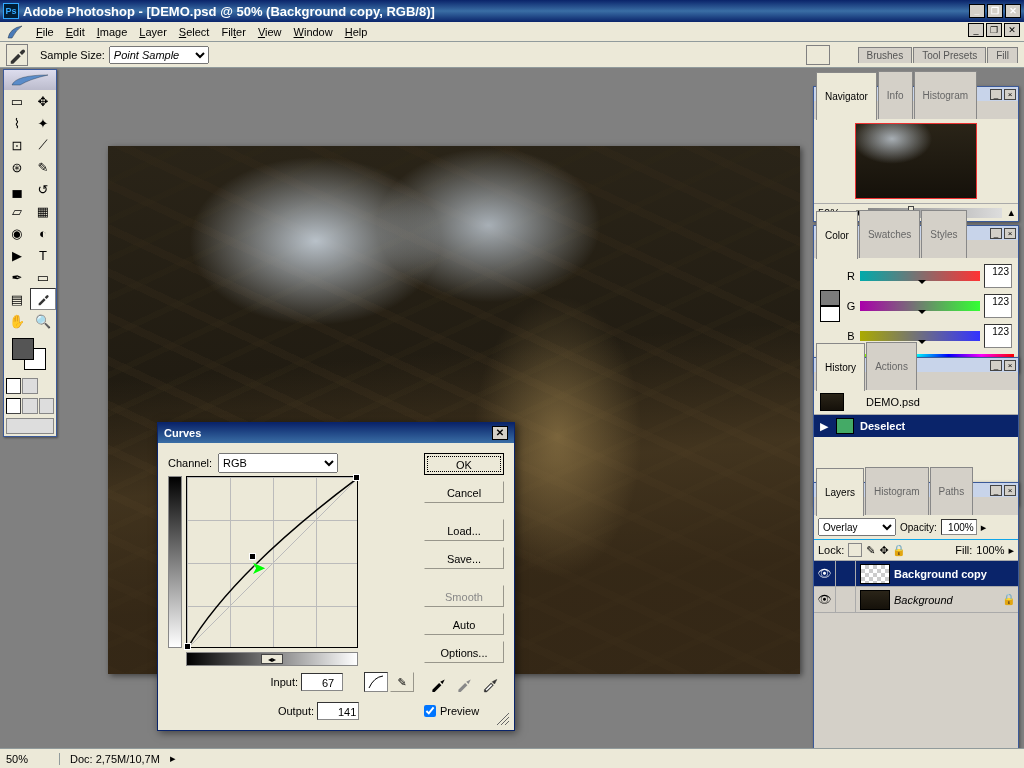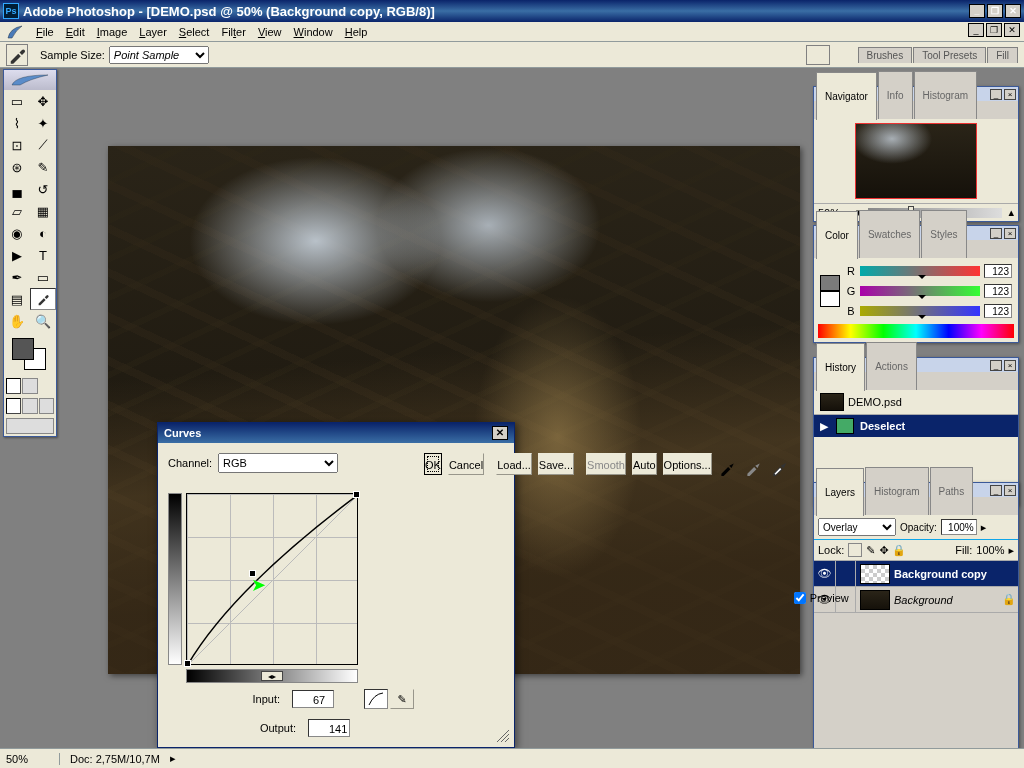--- a/index.html
+++ b/index.html
@@ -83,26 +83,26 @@
 .color-sw { display:flex; flex-direction:column; }
 .color-sw .csw { width:20px; height:16px; border:1px solid #000; }
 .color-sliders { flex:1; display:flex; flex-direction:column; gap:6px; }
 .cs-row { display:flex; align-items:center; gap:4px; }
 .cs-row .lab { width:10px; text-align:center; }
 .cs-row .bar { flex:1; height:10px; position:relative; }
 .cs-row .bar.r { background:linear-gradient(90deg,#0aa,#f33); }
 .cs-row .bar.g { background:linear-gradient(90deg,#a0a,#3f3); }
 .cs-row .bar.b { background:linear-gradient(90deg,#aa0,#33f); }
 .cs-row .bar .tri { position:absolute; left:48%; top:9px; width:0; height:0; border:4px solid transparent; border-top-color:#000; }
-.cs-row .val { width:28px; height:14px; border:1px inset #888; background:#fff; font-size:10px; text-align:right; padding:0 2px; line-height:14px; }
+.cs-row .val { width:28px; height:24px; border:1px inset #888; background:#fff; font-size:10px; text-align:right; padding:0 2px; line-height:14px; }
 .spectrum { height:14px; margin:0 4px 4px; background:linear-gradient(90deg,#f00,#ff0,#0f0,#0ff,#00f,#f0f,#f00); }
 
 
 .hist-body { background:#d4d0c8; }
-.hist-doc { display:flex; align-items:center; padding:3px 6px; gap:4px; background:#ece9d8; border-bottom:1px solid #aaa; }
+.hist-doc { display:flex; align-items:center; padding:3px 6px; gap:22px; background:#ece9d8; border-bottom:1px solid #aaa; }
 .hist-doc .thumb { width:24px; height:18px; background:linear-gradient(#2a2418,#15110a); border:1px solid #000; }
 .hist-row { display:flex; align-items:center; padding:3px 6px; gap:6px; background:#0a246a; color:#fff; }
 .hist-row .ic { width:18px; height:16px; background:#4a6; border:1px solid #000; }
 .hist-row .ptr { width:10px; color:#fff; }
 .hist-foot { height:18px; border-top:1px solid #aaa; display:flex; justify-content:flex-end; align-items:center; gap:4px; padding:0 4px; }
 .hist-foot .fb { width:16px; height:14px; border:1px solid #888; background:#ddd; }
 
 
 .lay-opts { display:flex; align-items:center; padding:3px 4px; gap:4px; border-bottom:1px solid #0ea5e9; }
 .lay-opts select { width:78px; height:18px; font-size:10px; }
@@ -123,41 +123,41 @@
 .lay-row .lock { width:18px; text-align:center; }
 .lay-foot { height:20px; border-top:1px solid #aaa; display:flex; justify-content:flex-end; align-items:center; gap:3px; padding:0 4px; }
 .lay-foot .fb { width:18px; height:16px; border:1px solid #888; background:#ddd; font-size:10px; text-align:center; line-height:14px; }
 
 
 .dialog { position:absolute; left:157px; top:354px; width:358px; background:#ece9d8; border:1px solid #0a246a; box-shadow:2px 2px 8px rgba(0,0,0,.5); }
 .dialog .dtitle { height:20px; background:linear-gradient(#0a246a,#3a6ea5); color:#fff; font-weight:bold; display:flex; align-items:center; padding:0 6px; font-size:12px; }
 .dialog .dtitle .dclose { margin-left:auto; width:16px; height:14px; background:#d4d0c8; border:1px solid #000; text-align:center; font-size:10px; line-height:12px; color:#000; }
 .dialog .dbody { padding:10px; display:flex; gap:10px; }
 .dialog .dleft { flex:1; }
-.dialog .chrow { display:flex; align-items:center; gap:6px; margin-bottom:20px; }
+.dialog .chrow { display:flex; align-items:center; gap:6px; margin-bottom:3px; }
 .dialog .chrow select { width:120px; height:20px; }
 .dialog .grid-wrap { display:flex; gap:4px; }
 .dialog .vgrad { width:14px; height:172px; background:linear-gradient(#000,#fff); border:1px solid #888; }
 .dialog .grid { width:172px; height:172px; border:1px solid #000; background:#ece9d8; position:relative;
   background-image:
     linear-gradient(#bbb 1px, transparent 1px),
     linear-gradient(90deg,#bbb 1px,transparent 1px);
   background-size:43px 43px; }
 .dialog .grid svg { position:absolute; left:0; top:0; }
 .dialog .grid .pt { position:absolute; width:7px; height:7px; background:#000; border:1px solid #fff; }
 .dialog .grid .cursor { position:absolute; left:64px; top:80px; color:#0f0; font-size:18px; text-shadow:0 0 2px #fff; }
 .dialog .hgrad { width:172px; height:14px; background:linear-gradient(90deg,#000,#fff); border:1px solid #888; margin-top:4px; margin-left:18px; position:relative; }
 .dialog .hgrad .mid { position:absolute; left:50%; top:1px; width:22px; height:10px; background:#ece9d8; border:1px solid #444; transform:translateX(-50%); font-size:8px; text-align:center; line-height:10px; }
-.dialog .iorow { display:flex; align-items:center; gap:12px; margin-top:6px; justify-content:flex-end; }
+.dialog .iorow { display:flex; align-items:center; gap:3px; margin-top:6px; justify-content:flex-end; }
 .dialog .iorow .ilab { width:46px; text-align:right; }
 .dialog .iorow .ival { width:40px; height:18px; border:1px inset #888; background:#fff; padding:0 20px; line-height:18px; }
 .dialog .iorow .modebtns { display:flex; gap:2px; margin-left:18px; }
 .dialog .iorow .mb { width:24px; height:20px; border:1px outset #ece9d8; display:flex; align-items:center; justify-content:center; }
 .dialog .iorow .mb.on { border:1px inset #888; background:#fff; }
-.dialog .dright { width:80px; display:flex; flex-direction:row; gap:6px; }
+.dialog .dright { width:80px; display:flex; flex-direction:column; gap:6px; }
 .dialog .dbtn { height:22px; border:1px outset #ece9d8; background:#ece9d8; text-align:center; line-height:22px; cursor:default; }
 .dialog .dbtn:first-child { border:1px solid #000; outline:1px dotted #000; outline-offset:-4px; }
 .dialog .eyedrops { display:flex; gap:8px; margin-top:6px; justify-content:center; }
 .dialog .eyedrops .ed { width:18px; height:18px; }
 .dialog .prev { display:flex; align-items:center; gap:4px; margin-top:6px; }
 .dialog .prev input { width:12px; height:12px; }
 .dialog .resize { position:absolute; right:4px; bottom:4px; width:14px; height:14px; }
 
 
 .feather svg, .eyedrop-ic svg, .ed svg { width:100%; height:100%; }

